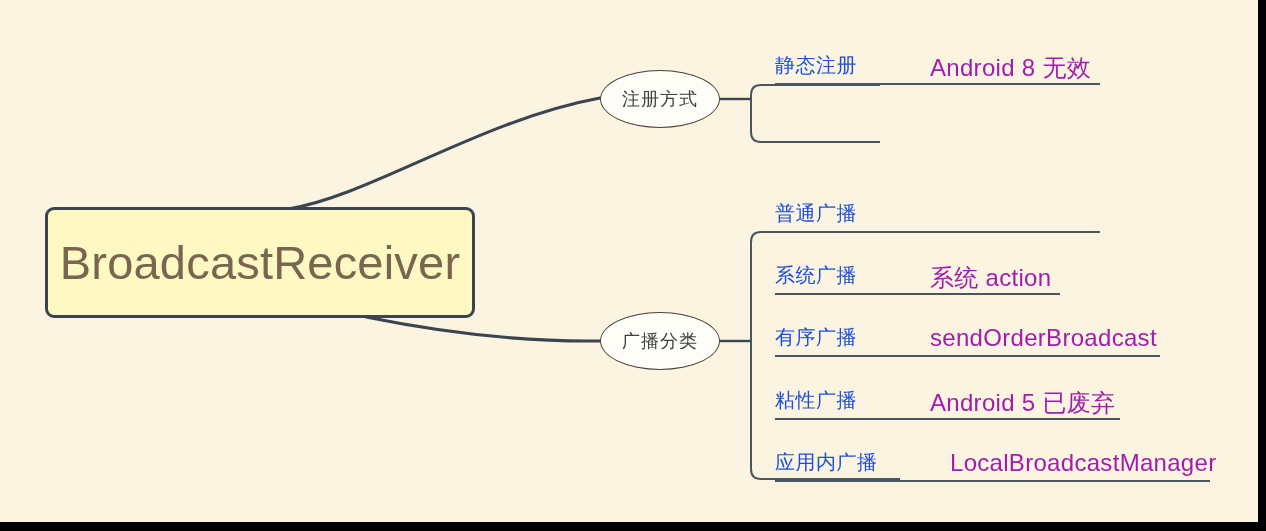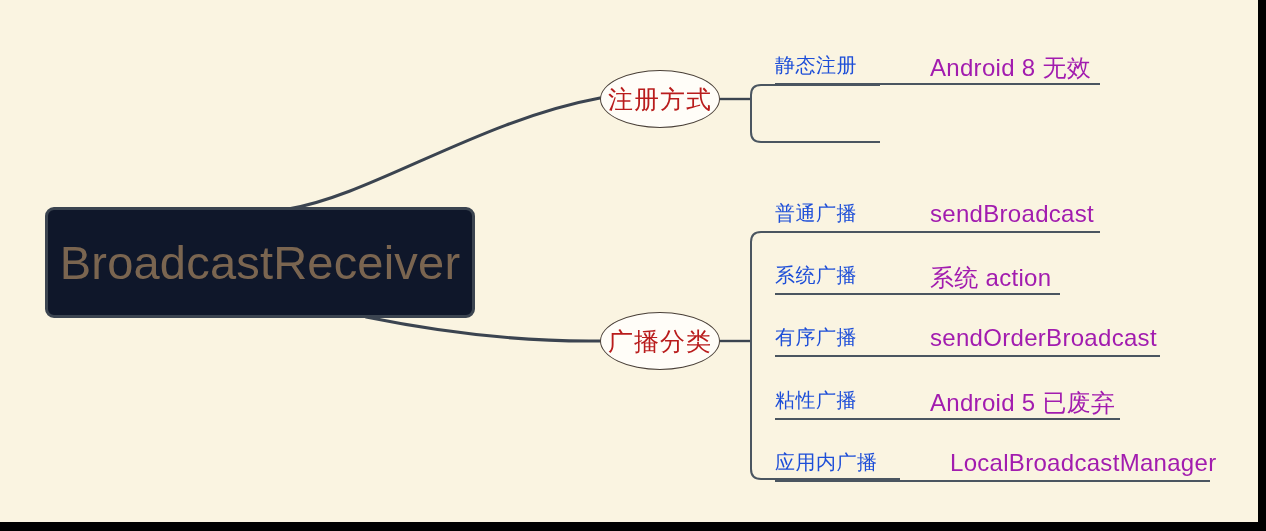--- a/index.html
+++ b/index.html
@@ -50,21 +50,21 @@
   }
 
   
   #root-node {
     position: absolute;
     left: 45px;
     top: 207px;
     width: 430px;
     height: 111px;
     box-sizing: border-box;
-    background: #0f172a;
+    background: #fef9c3;
     border: 3px solid #3b4450;
     border-radius: 9px;
     display: flex;
     align-items: center;
     justify-content: center;
   }
   #root-node .root-label {
     font-size: 47px;
     color: #7a6550;
     letter-spacing: 0.2px;
@@ -76,22 +76,22 @@
     position: absolute;
     box-sizing: border-box;
     background: #fffdf8;
     border: 1.6px solid #4a4038;
     border-radius: 50%;
     display: flex;
     align-items: center;
     justify-content: center;
   }
   .branch-node .branch-label {
-    font-size: 25px;
-    color: #b91c1c;
+    font-size: 18px;
+    color: #404040;
     white-space: nowrap;
     letter-spacing: 1px;
   }
   #branch-node-0 {
     left: 600px;
     top: 70px;
     width: 120px;
     height: 58px;
   }
   #branch-node-1 {
@@ -165,21 +165,20 @@
 
   <div class="leaf-row" style="left:775px; top:52px; width:325px;">
     <span class="leaf-title">静态注册</span>
     <span class="leaf-detail" style="left:155px;">Android 8 无效</span>
     <span class="leaf-underline" style="width:325px;"></span>
   </div>
 
 
   <div class="leaf-row" style="left:775px; top:200px; width:325px;text-align:center;">
     <span class="leaf-title">普通广播</span>
-    <span class="leaf-detail" style="left:155px;">sendBroadcast</span>
     <span class="leaf-underline" style="width:325px;"></span>
   </div>
 
   <div class="leaf-row" style="left:775px; top:262px; width:285px;">
     <span class="leaf-title">系统广播</span>
     <span class="leaf-detail" style="left:155px;">系统 action</span>
     <span class="leaf-underline" style="width:285px;"></span>
   </div>
 
   <div class="leaf-row" style="left:775px; top:324px; width:385px;">

